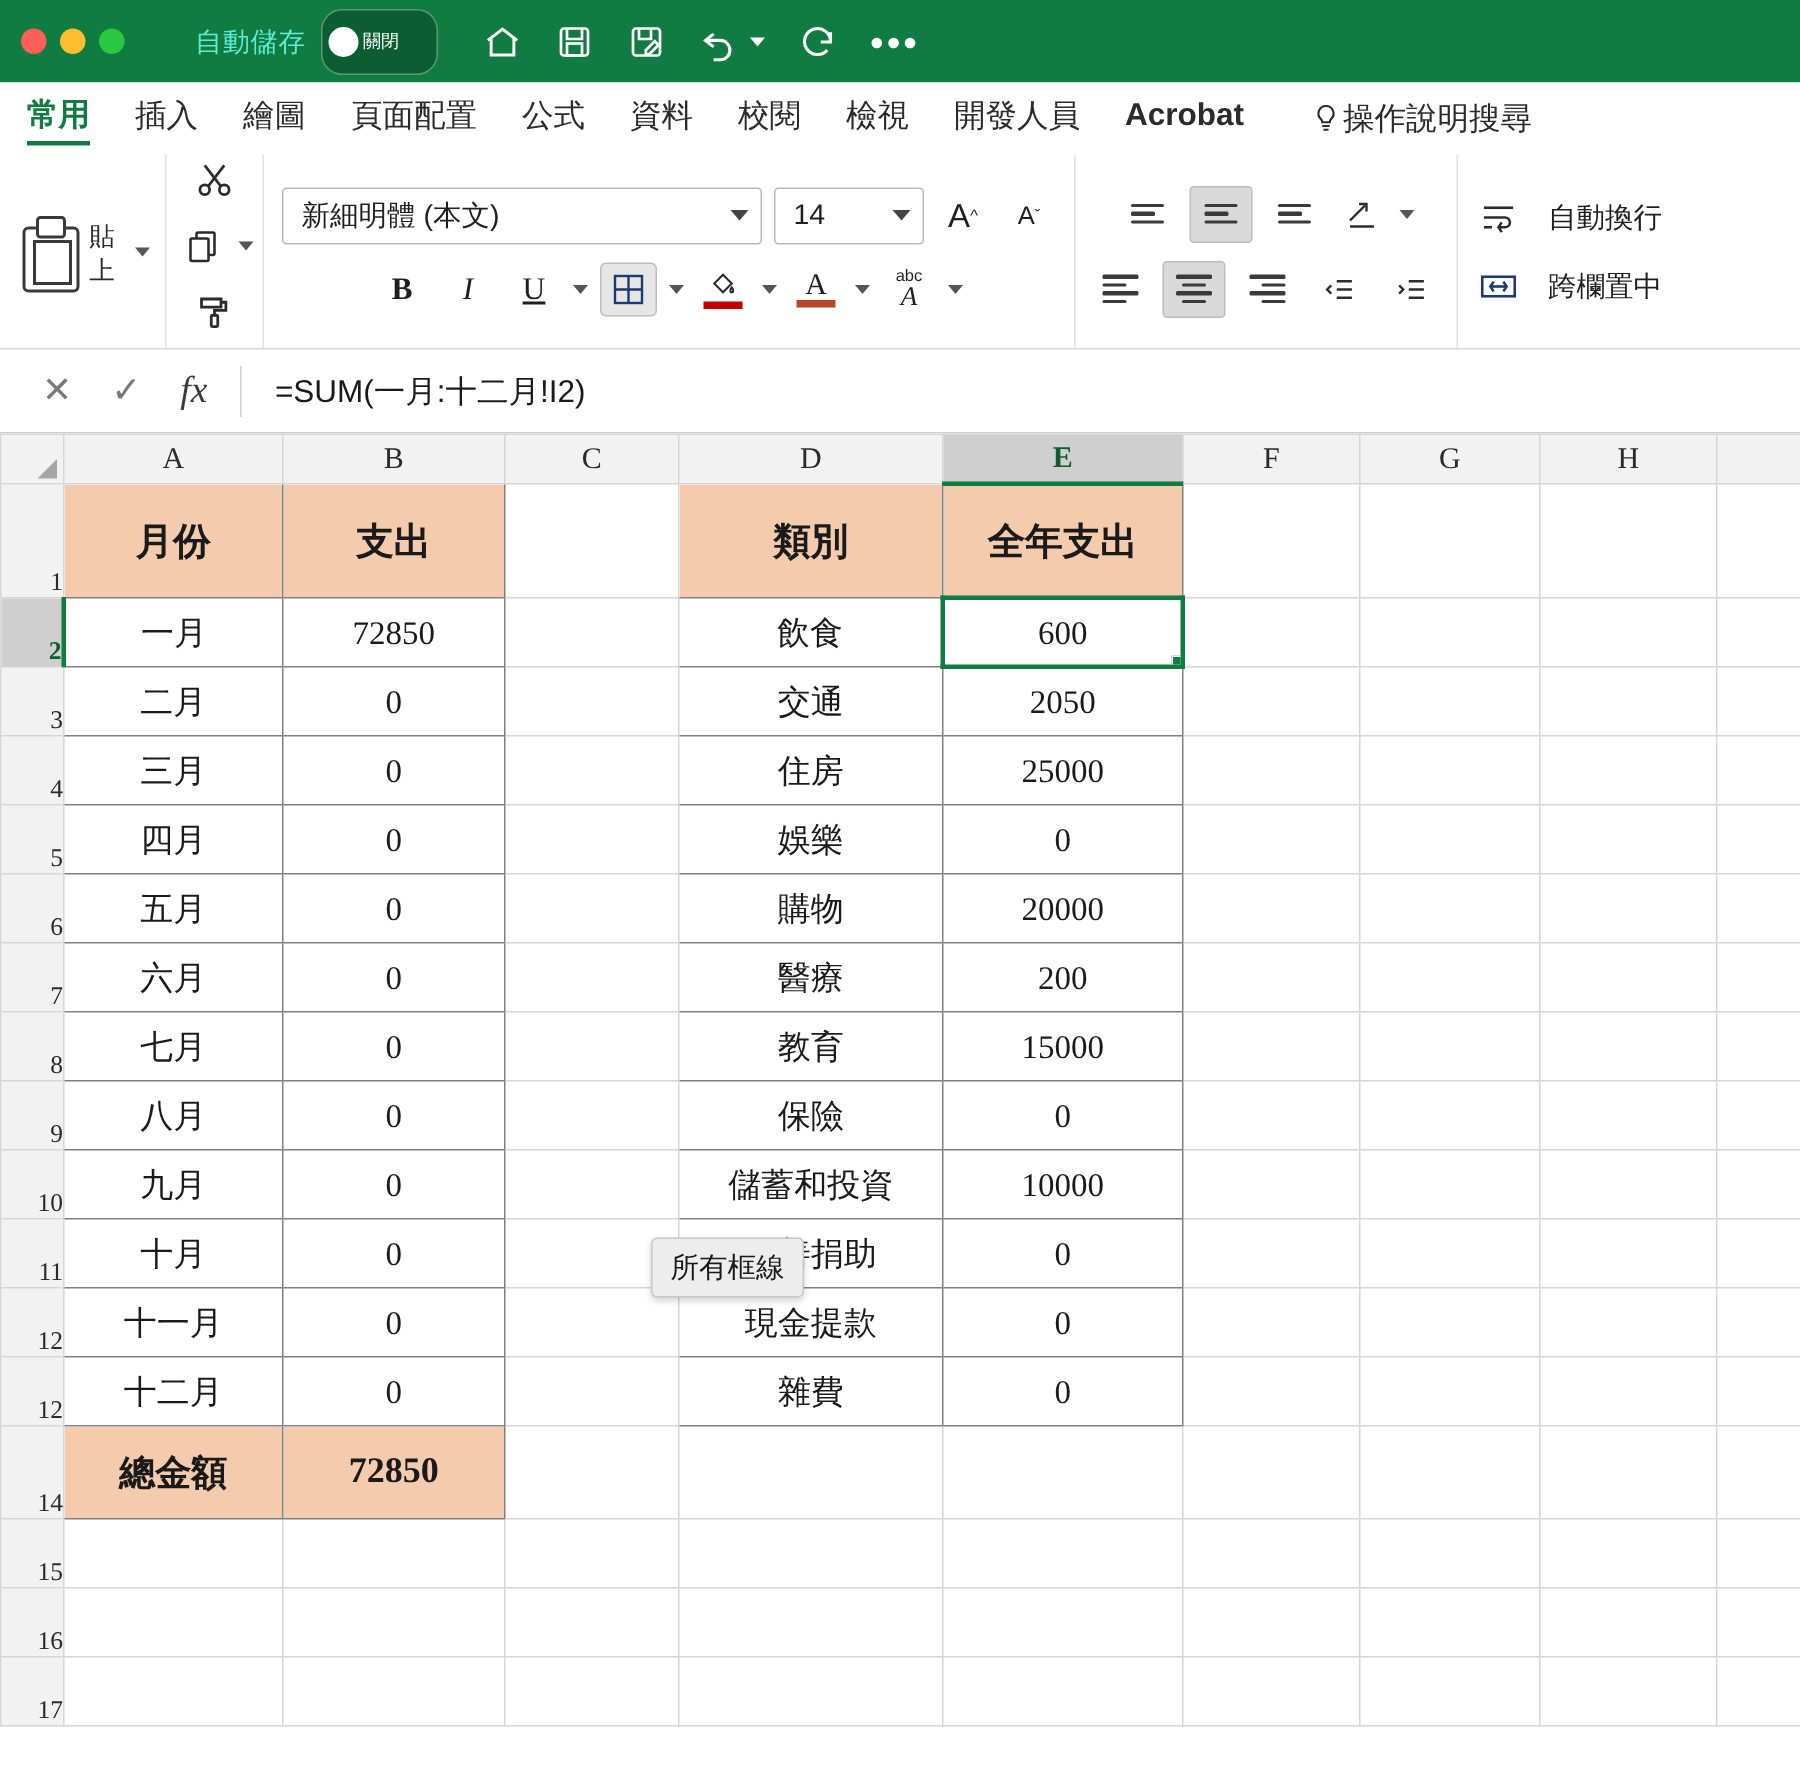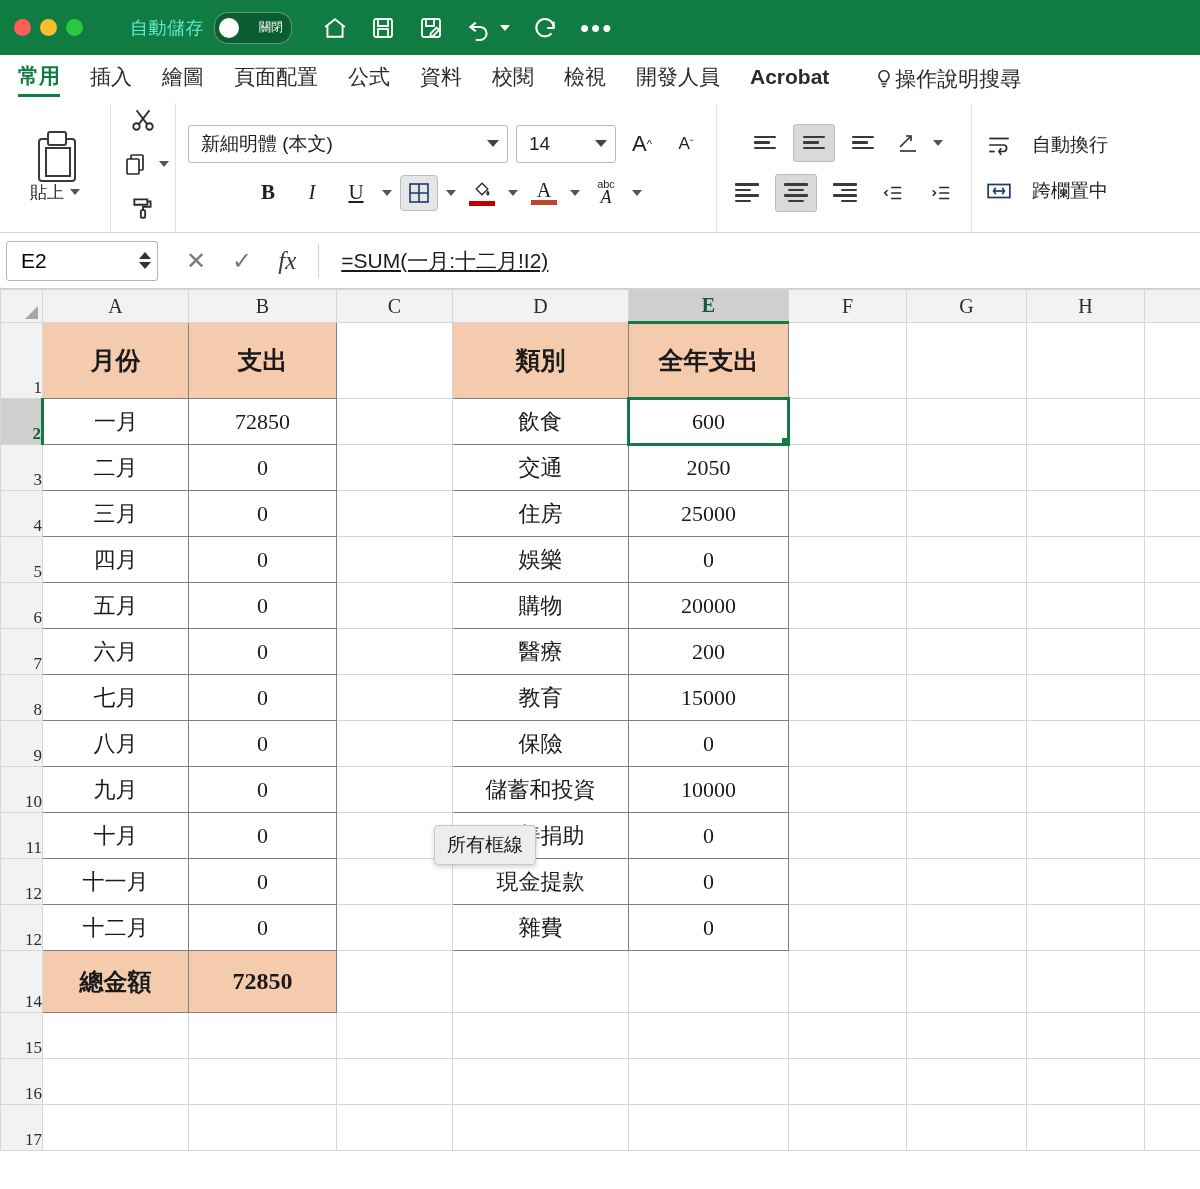--- a/index.html
+++ b/index.html
@@ -41,30 +41,30 @@
     gap: 10px;
     margin-left: 47px;
   }
   .autosave-label {
     color: #5eead4;
     font-size: 18px;
     letter-spacing: 0.5px;
   }
   .toggle {
     width: 78px;
-    height: 32px;
+    height: 44px;
     border-radius: 14px;
     background: #0b5e31;
     border: 1px solid #0a insets;
     border: 1px solid rgba(255,255,255,.35);
     display: flex;
     align-items: center;
     padding: 0 4px;
     box-sizing: border-box;
-    gap: 20px;
+    gap: 3px;
   }
   .toggle .knob {
     width: 20px; height: 20px; border-radius: 50%;
     background: #ffffff;
     flex: none;
   }
   .toggle .tg-text {
     color: #ffffff;
     font-size: 12px;
   }
@@ -151,21 +151,21 @@
     align-items: center;
     padding: 0 10px;
     box-sizing: border-box;
     height: 100%;
   }
   .grp + .grp { border-left: 1px solid #e2e2e2; }
 
   
   .paste-grp { width: 110px; justify-content: center; flex-direction: column; gap: 2px; }
   .paste-btn {
-    display:flex; flex-direction: column; align-items: center; text-align: center;
+    display:flex; flex-direction: row; align-items: center; text-align: center;
   }
   .clipboard-ico {
     width: 44px; height: 48px;
     position: relative;
   }
   .clip-body {
     position: absolute; left: 5px; top: 7px;
     width: 34px; height: 40px;
     border: 2.5px solid #3a3a3a;
     border-radius: 4px;
@@ -287,21 +287,20 @@
   .fb-buttons { display: flex; align-items: center; gap: 26px; margin-left: 28px; font-size: 24px; }
   .fb-x { color: #7a7a7a; }
   .fb-check { color: #7a7a7a; }
   .fb-fx { font-style: italic; font-family: "Liberation Serif", serif; font-size: 25px; color: #3a3a3a; }
   .fb-sep { width: 1px; height: 34px; background: #d0d0d0; margin-left: 22px; }
   .fb-input {
     margin-left: 22px;
     font-size: 21px;
     color: #1a1a1a;
     font-family: "Liberation Sans", sans-serif;
-    text-decoration: underline;
   }
 
   
   .sheet {
     position: relative;
     width: 1200px;
     height: 903px;
     overflow: hidden;
   }
   table.grid {
@@ -669,27 +668,20 @@
             <path d="M9 9l-2 3 2 3"></path>
             <path d="M15 9l2 3-2 3"></path>
         </svg>
       </span>
       <span>跨欄置中</span>
     </div>
   </div>
 </div>
 
 <div class="formula-bar">
-  <div class="namebox">
-    <span>E2</span>
-    <span class="spinner">
-      <span class="spin-up"></span>
-      <span class="spin-dn"></span>
-    </span>
-  </div>
   <div class="fb-buttons">
     <span class="fb-x">✕</span>
     <span class="fb-check">✓</span>
     <span class="fb-fx">fx</span>
   </div>
   <div class="fb-sep"></div>
   <div class="fb-input">=SUM(一月:十二月!I2)</div>
 </div>
 
 <div class="sheet">

